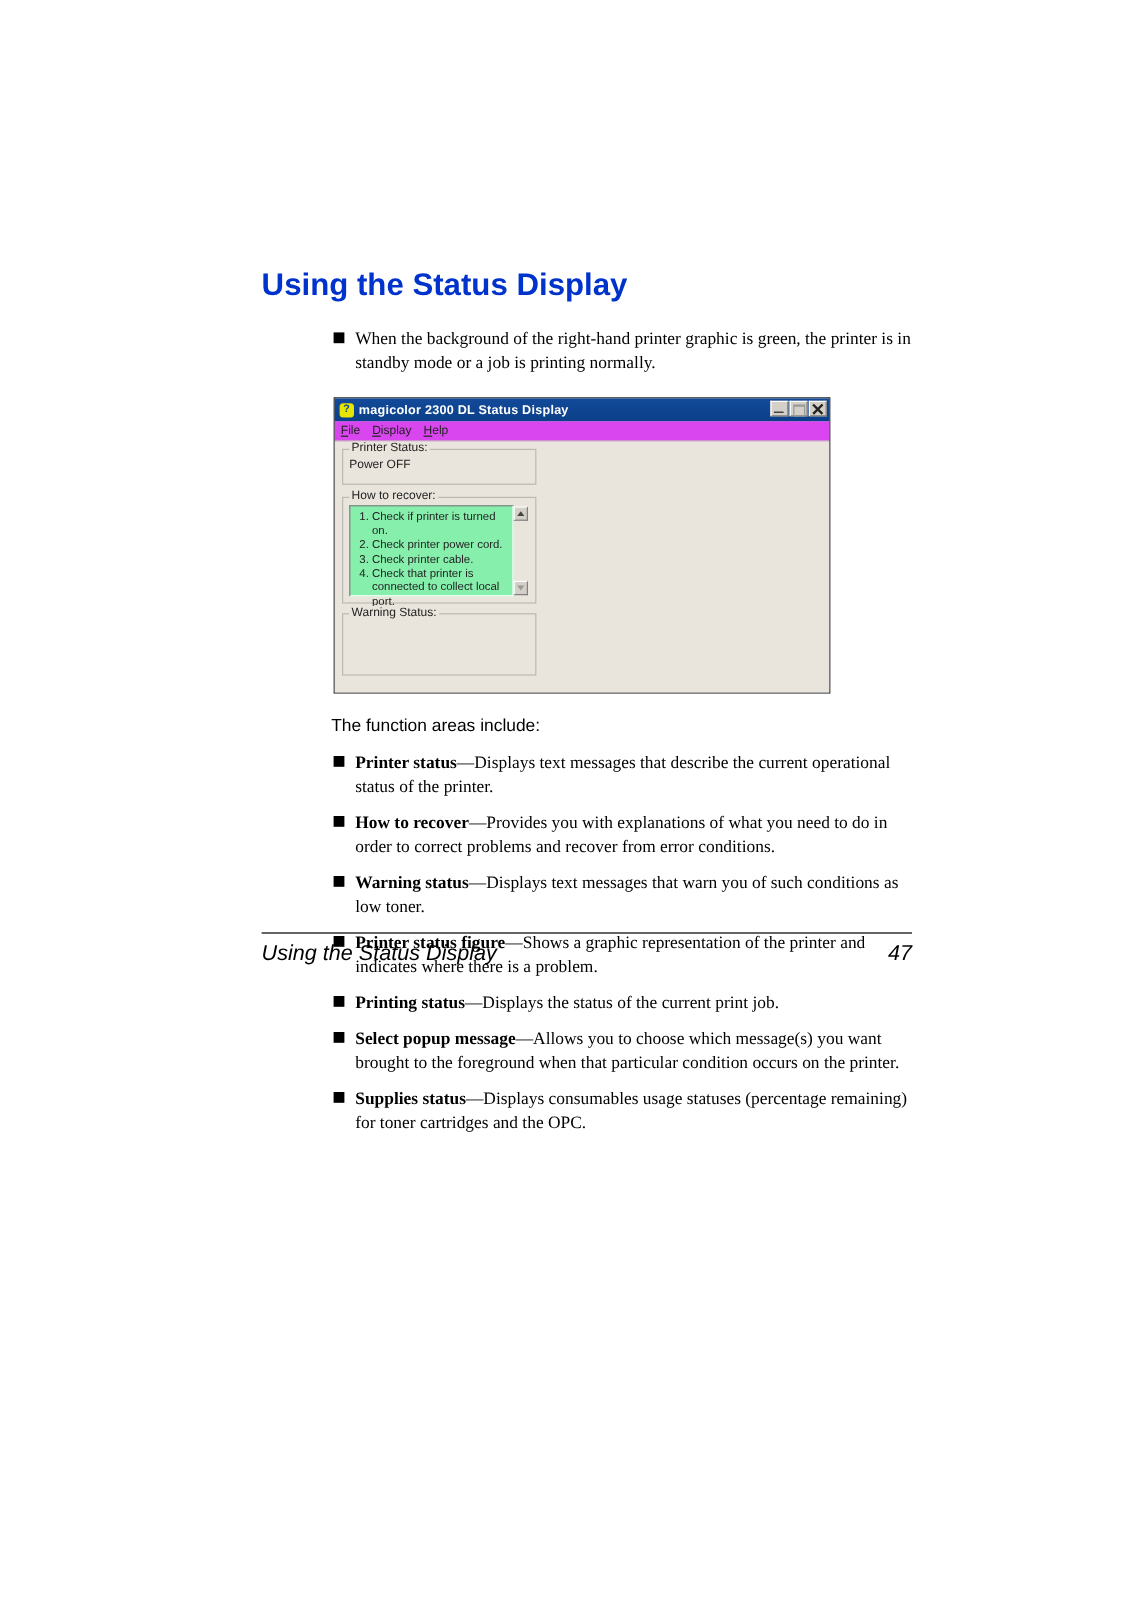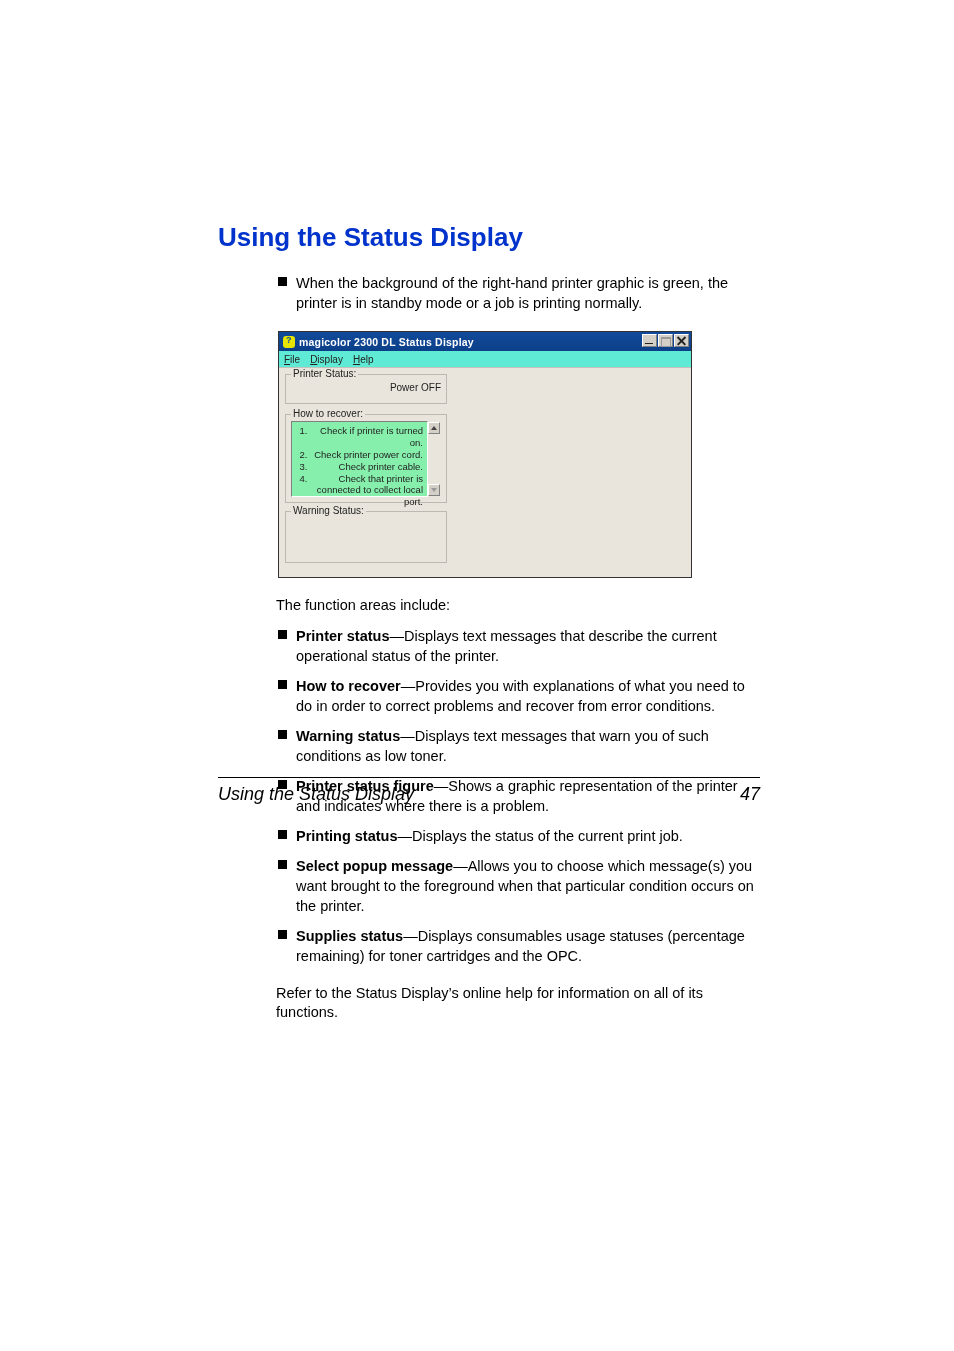--- a/index.html
+++ b/index.html
@@ -21,20 +21,21 @@
   h1.heading {
     color: #0033cc;
     font-size: 26px;
     font-weight: 700;
     margin: 0 0 20px 0;
   }
   ul.bullets {
     list-style: none;
     margin: 0 0 18px 0;
     padding: 0 0 0 60px;
+    font-family: Liberation Serif, serif;
   }
   ul.bullets > li {
     position: relative;
     font-size: 14.5px;
     line-height: 1.38;
     padding-left: 18px;
     margin-bottom: 10px;
   }
   ul.bullets > li::before {
     content: "";
@@ -136,38 +137,38 @@
     left: 1px;
     top: 5px;
     width: 11px;
     height: 1.8px;
     background: #222;
     transform-origin: center;
   }
   .winbtn.close::before { transform: rotate(45deg); }
   .winbtn.close::after  { transform: rotate(-45deg); }
   .menu-bar {
-    background: #5eead4;
+    background: #d946ef;
     height: 17px;
     display: flex;
     align-items: center;
     padding-left: 5px;
     font-size: 10px;
     gap: 10px;
     color: #222;
     border-bottom: 1px solid #c5c2bc;
   }
   .menu-item span.u { text-decoration: underline; }
   .client {
     background: #e9e5dc;
     display: flex;
     padding: 6px 6px 6px 6px;
     gap: 6px;
   }
-  .col-left { width: 162px; text-align: right; }
+  .col-left { width: 162px; }
   .col-right { flex: 1; }
   .fs {
     border: 1px solid #bcb9b2;
     position: relative;
     padding: 6px 5px 5px 5px;
     margin-bottom: 8px;
     font-size: 10px;
     color: #222;
   }
   .fs .legend {
@@ -361,21 +362,20 @@
   <ul class="bullets">
     <li><b>Printer status</b><span>—Displays text messages that describe the current operational status of the printer.</span></li>
     <li><b>How to recover</b><span>—Provides you with explanations of what you need to do in order to correct problems and recover from error conditions.</span></li>
     <li><b>Warning status</b><span>—Displays text messages that warn you of such conditions as low toner.</span></li>
     <li><b>Printer status figure</b><span>—Shows a graphic representation of the printer and indicates where there is a problem.</span></li>
     <li><b>Printing status</b><span>—Displays the status of the current print job.</span></li>
     <li><b>Select popup message</b><span>—Allows you to choose which message(s) you want brought to the foreground when that particular condition occurs on the printer.</span></li>
     <li><b>Supplies status</b><span>—Displays consumables usage statuses (percentage remaining) for toner cartridges and the OPC.</span></li>
   </ul>
 
-  <div class="closing-text">Refer to the Status Display’s online help for information on all of its functions.</div>
 
   <div class="footer">
     <div class="rule"></div>
     <div class="line">
       <div class="ftitle">Using the Status Display</div>
       <div class="fpage">47</div>
     </div>
   </div>
 
 </div>

